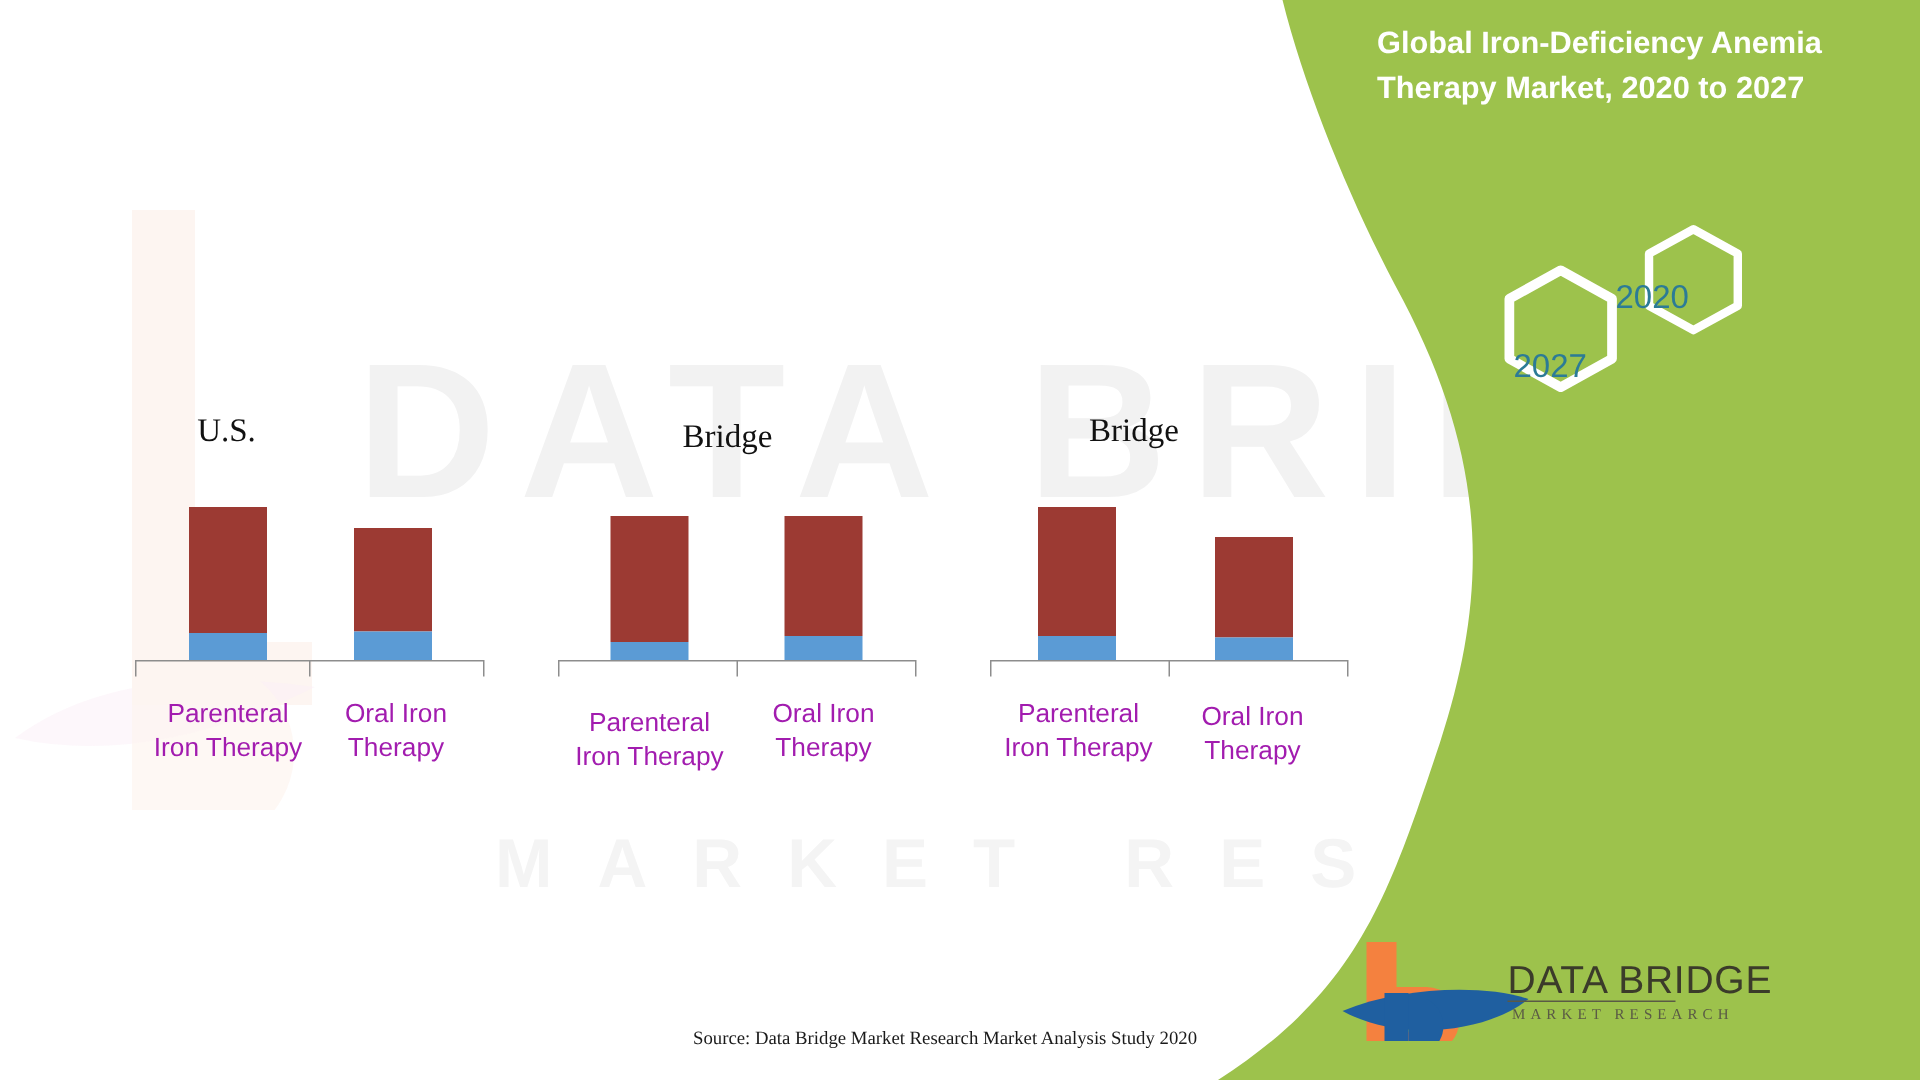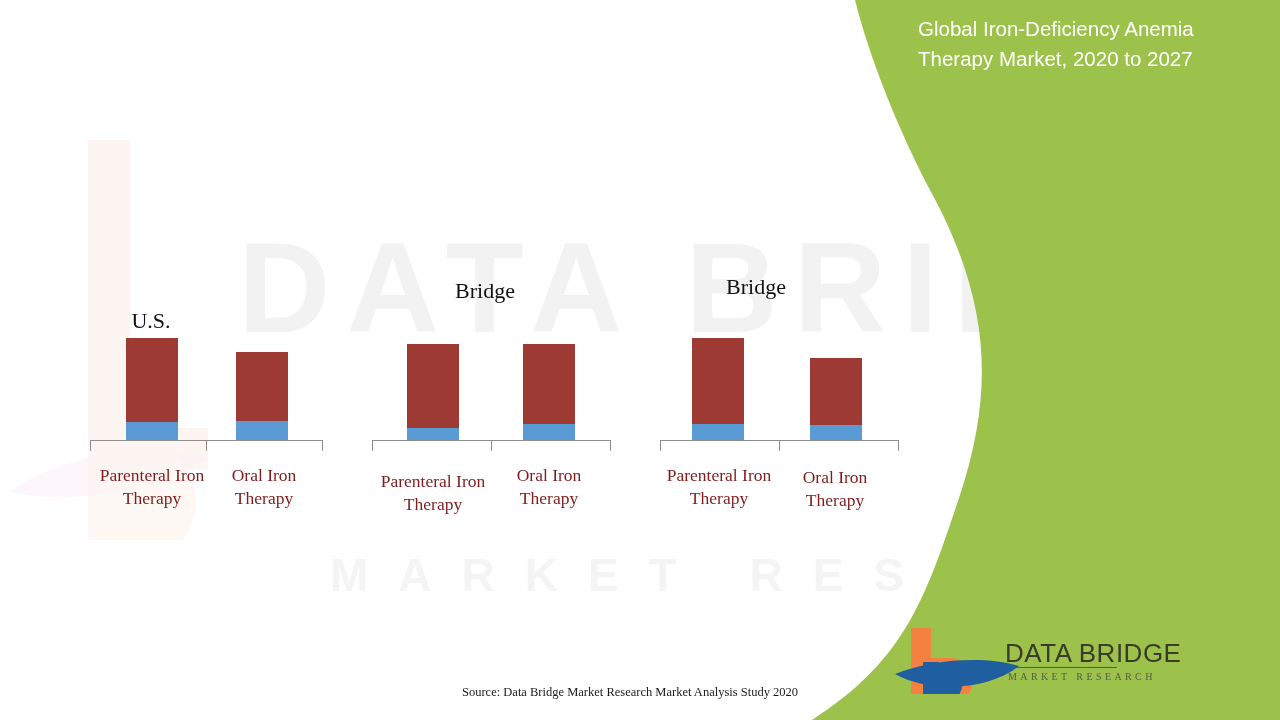--- a/index.html
+++ b/index.html
@@ -16,42 +16,42 @@
   .wm-peach{position:absolute;left:10px;top:140px;width:205px;height:400px;
             opacity:.55;}
 
   
   .green-panel{position:absolute;left:0;top:0;width:1280px;height:720px;}
 
   
   .main-title{position:absolute;left:70px;top:44px;width:812px;text-align:center;
      color:#22427a;font-size:21.5px;line-height:31px;font-family:"Liberation Sans",sans-serif;}
   .panel-title{position:absolute;left:918px;top:14px;width:350px;
-     color:#ffffff;font-size:20.5px;line-height:30px;font-family:"Liberation Sans",sans-serif;}
+     color:#ffffff;font-size:20.5px;line-height:30px;font-family:"Liberation Sans",sans-serif;font-weight:bold;}
   .brand-text{position:absolute;left:985px;top:310px;width:288px;text-align:center;
      color:#3f7fa6;font-size:20.5px;line-height:33px;font-family:"Liberation Sans",sans-serif;}
 
   
   .hex-wrap{position:absolute;left:985px;top:145px;width:200px;height:140px;}
   .hex-label{position:absolute;color:#2c7b96;font-size:22px;
      font-family:"Liberation Sans",sans-serif;white-space:nowrap;}
   .hex-2020{left:92px;top:40px;}
   .hex-2027{left:24px;top:86px;}
 
   
   .chart{position:absolute;left:0;top:0;width:900px;height:620px;}
   .axis-line{position:absolute;height:1.3px;background:#8d8d8d;}
   .tick{position:absolute;width:1.3px;background:#8d8d8d;}
   .bar{position:absolute;}
   .seg-top{position:absolute;left:0;width:100%;background:#9c3a33;}
   .seg-bot{position:absolute;left:0;width:100%;background:#5b9bd5;}
   .country-label{position:absolute;text-align:center;color:#111;
      font-family:"Liberation Serif",serif;font-size:22px;white-space:nowrap;}
-  .cat-label{position:absolute;text-align:center;color:#7f1d1d;
-     font-family:Liberation Serif, serif;font-size:17.5px;line-height:23px;}
+  .cat-label{position:absolute;text-align:center;color:#a21caf;
+     font-family:Liberation Sans, sans-serif;font-size:17.5px;line-height:23px;}
 
   
   .footer-left{position:absolute;left:30px;top:684px;color:#1a1a1a;
      font-family:"Liberation Serif",serif;font-size:13.5px;white-space:nowrap;}
   .footer-src{position:absolute;left:462px;top:685px;color:#1a1a1a;
      font-family:"Liberation Serif",serif;font-size:12.5px;white-space:nowrap;}
 
   
   .logo{position:absolute;left:893px;top:622px;width:230px;height:72px;}
   .logo-main{position:absolute;left:1005px;top:638px;color:#3b3b2a;font-size:26px;
@@ -79,24 +79,32 @@
   <svg class="green-panel" viewBox="0 0 1280 720">
     <path d="M855 0 L1280 0 L1280 720 L812 720
              C905 660 925 600 960 495
              C995 388 990 300 930 190
              C900 133 870 60 855 0 Z" fill="#9dc24c"></path>
   </svg>
 
 
   <div class="panel-title">Global Iron-Deficiency Anemia Therapy Market, 2020 to 2027</div>
 
+  <div class="hex-wrap">
+    <svg width="200" height="140" viewBox="0 0 200 140">
+      <path d="M26 40 L55 24 L84 40 L84 74 L55 90 L26 74 Z" fill="none" stroke="#ffffff" stroke-width="5.5" stroke-linejoin="round" transform="translate(0,14) scale(1.18) translate(-8,-6)"></path>
+      <path d="M112 10 L141 -6 L170 10 L170 44 L141 60 L112 44 Z" fill="none" stroke="#ffffff" stroke-width="5.5" stroke-linejoin="round" transform="translate(-6,18) scale(1.02) translate(6,-4)"></path>
+    </svg>
+    <div class="hex-label hex-2020">2020</div>
+    <div class="hex-label hex-2027">2027</div>
+  </div>
 
 
   <div class="chart" id="chart">
-      <div class="country-label" style="left: 96px; top: 274px; width: 110px; margin-top: 34px;">U.S.</div>
+      <div class="country-label" style="left: 96px; top: 274px; width: 110px;">U.S.</div>
       <div class="axis-line" style="left: 90px; top: 440px; width: 232px;"></div>
       <div class="tick" style="left: 90px; top: 440px; height: 11px;"></div>
       <div class="tick" style="left: 206px; top: 440px; height: 11px;"></div>
       <div class="tick" style="left: 322px; top: 440px; height: 11px;"></div>
       <div class="country-label" style="left: 430px; top: 278px; width: 110px;">Bridge</div>
       <div class="axis-line" style="left: 372px; top: 440px; width: 238px;"></div>
       <div class="tick" style="left: 372px; top: 440px; height: 11px;"></div>
       <div class="tick" style="left: 491px; top: 440px; height: 11px;"></div>
       <div class="tick" style="left: 610px; top: 440px; height: 11px;"></div>
       <div class="country-label" style="left: 712px; top: 274px; width: 88px;">Bridge</div>

